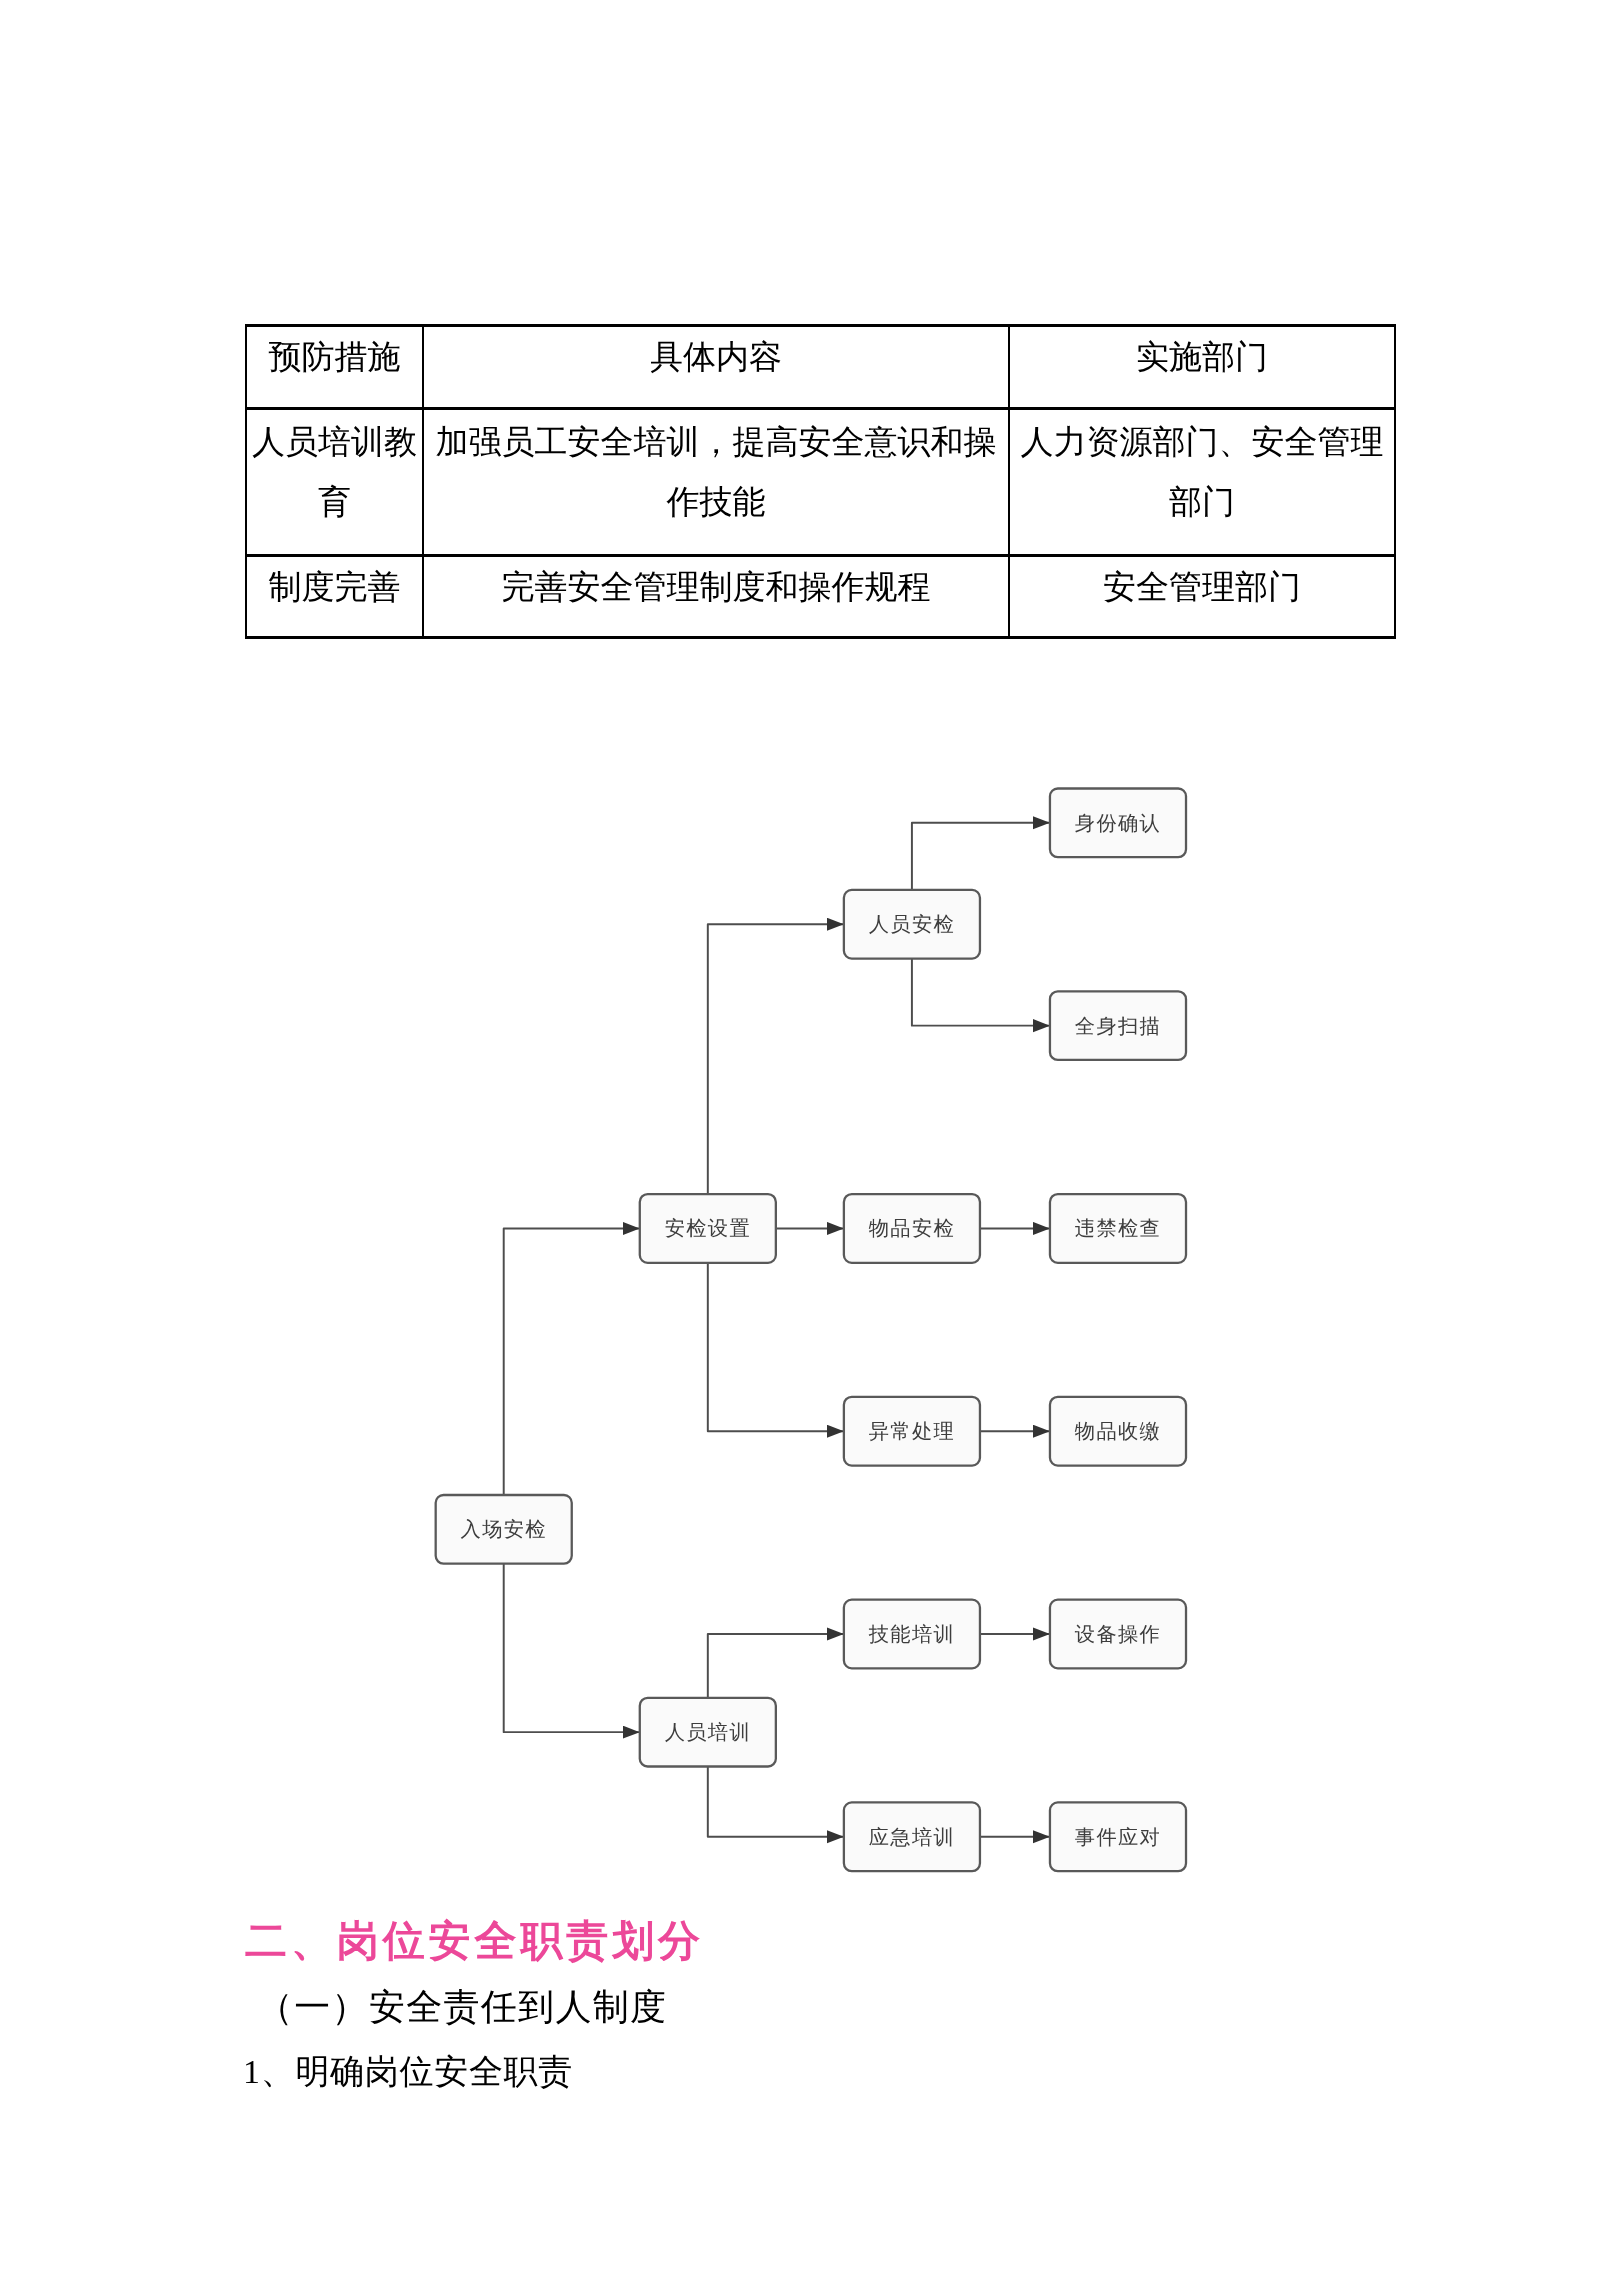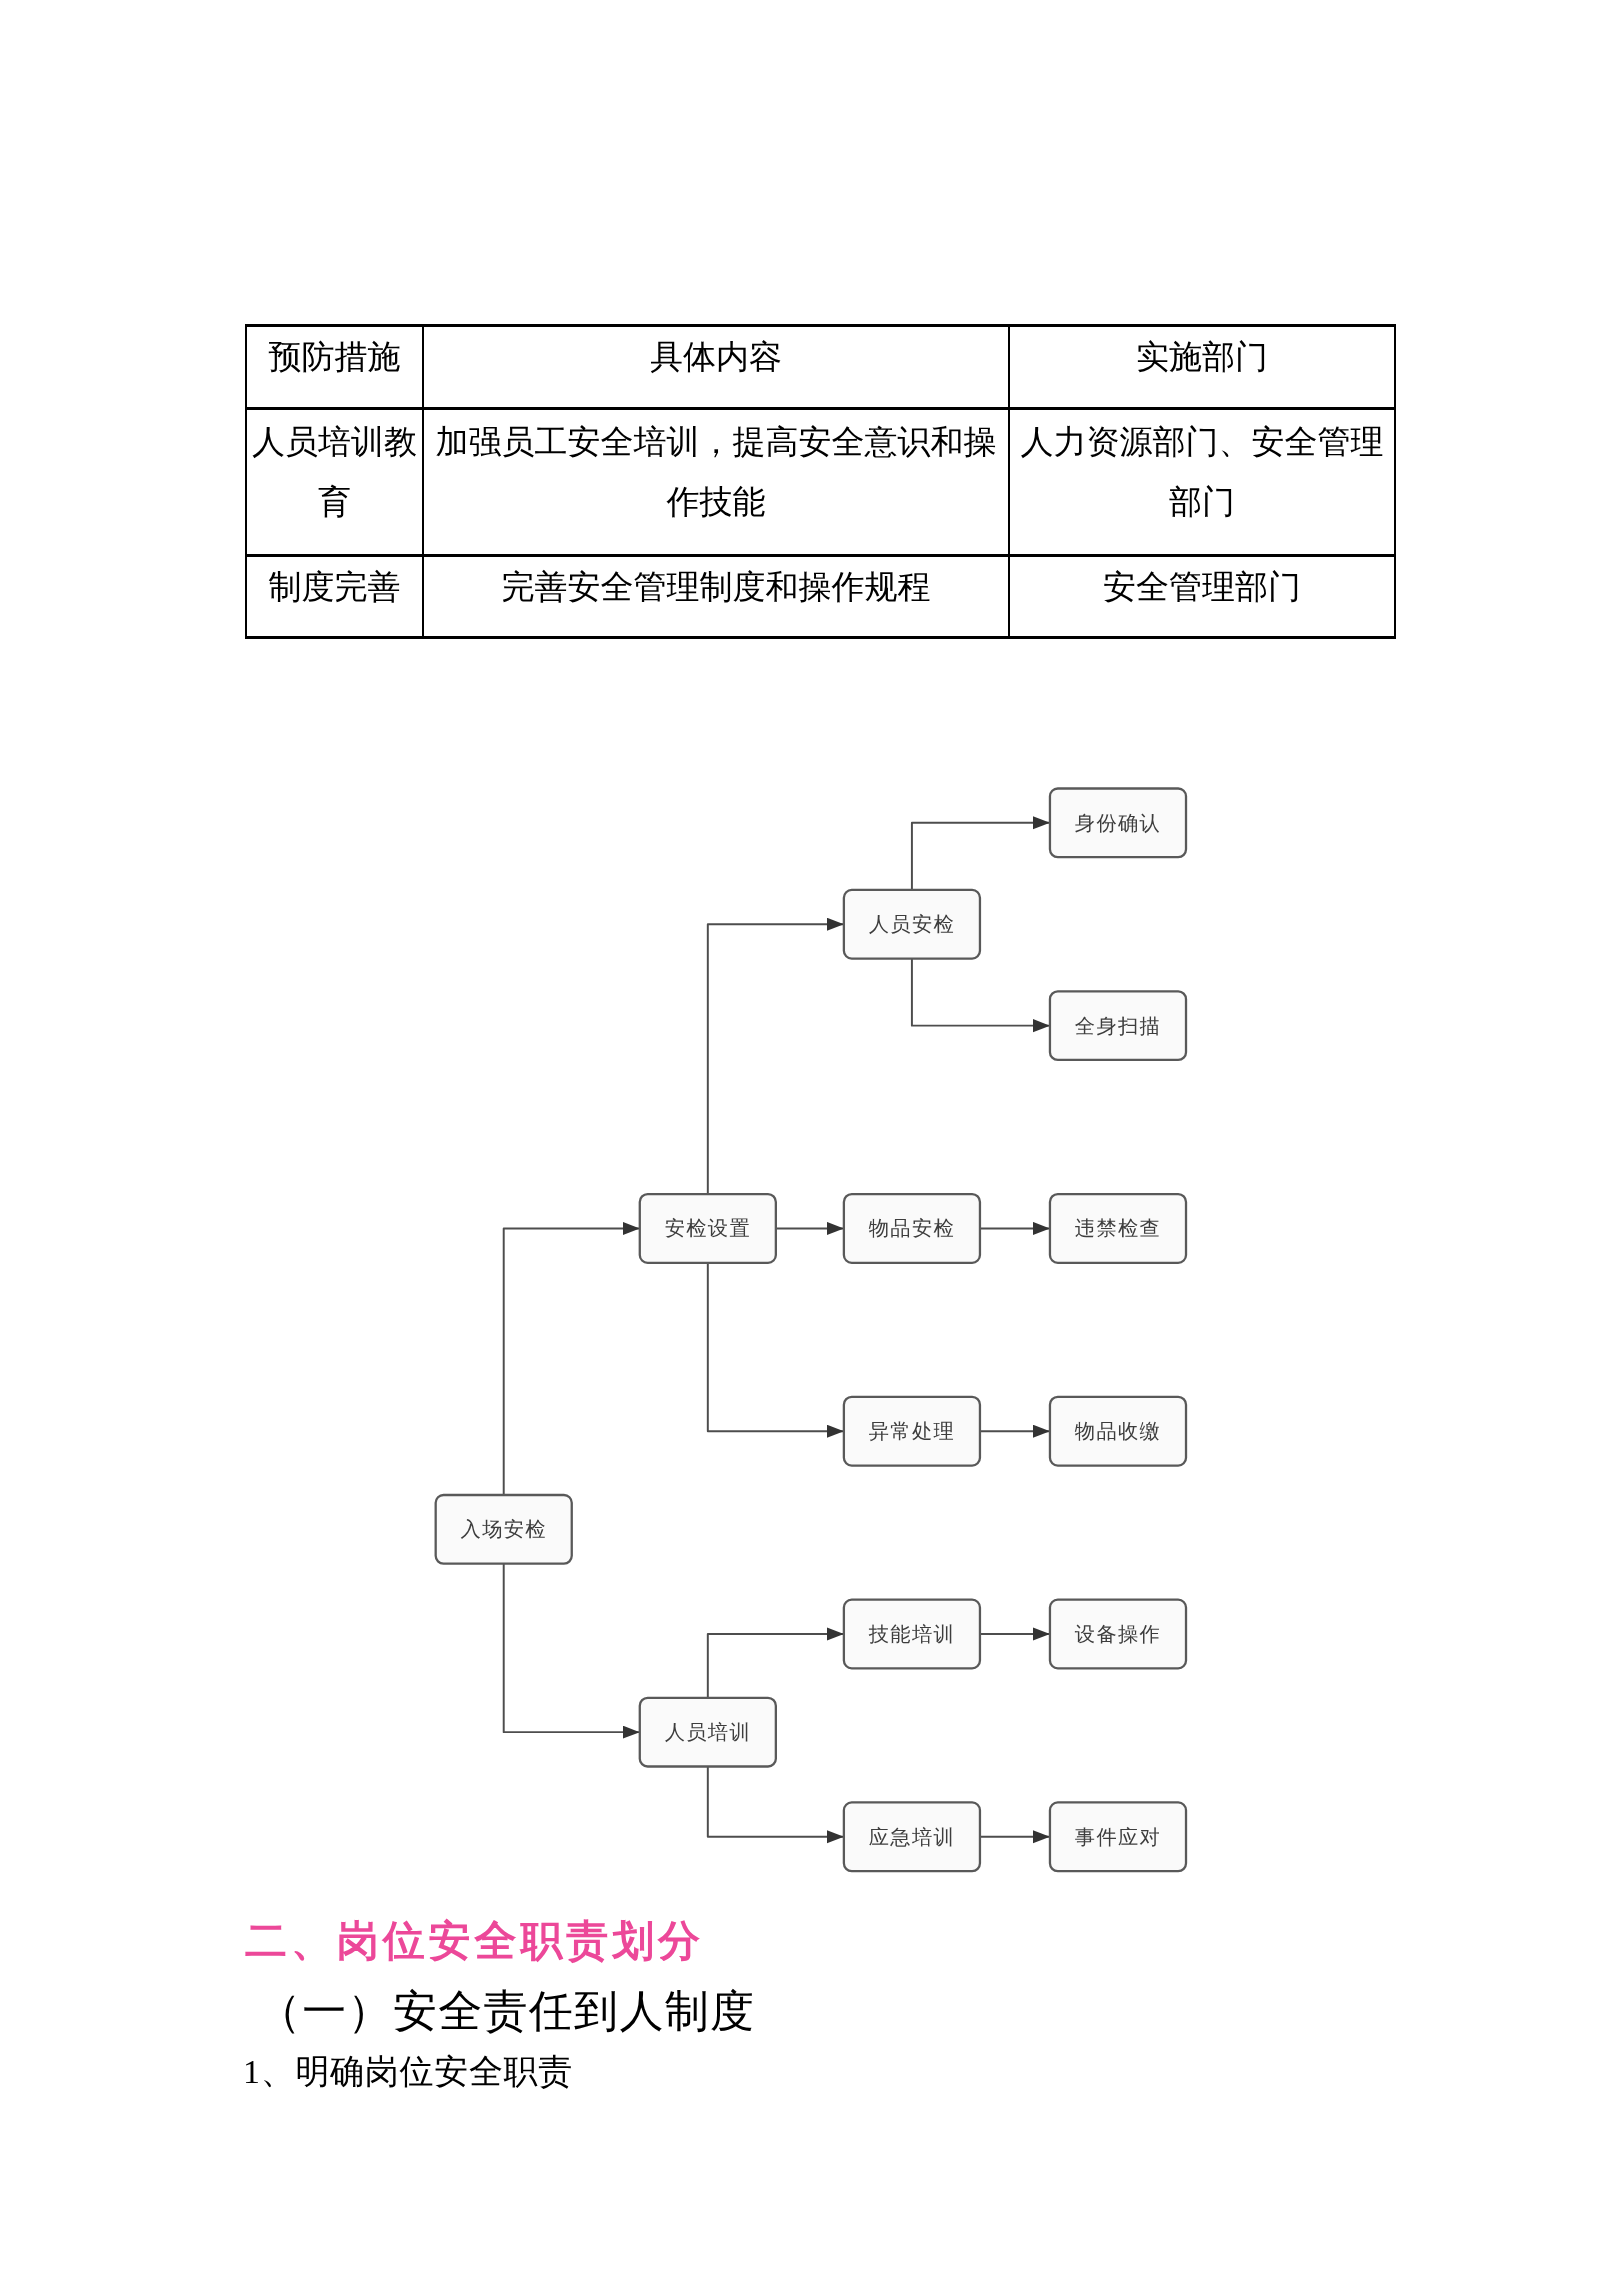--- a/index.html
+++ b/index.html
@@ -82,21 +82,21 @@
     font-size: 42px;
     font-weight: bold;
     letter-spacing: 3.9px;
     line-height: 1.15;
     color: #ec4899;
   }
   .heading-2 {
     position: absolute;
     left: 257px;
     top: 1987px;
-    font-size: 44px;
+    font-size: 36px;
     font-weight: normal;
     letter-spacing: 1.3px;
     line-height: 1.15;
     color: #000;
   }
   .heading-3 {
     position: absolute;
     left: 243px;
     top: 2052px;
     font-size: 34px;

